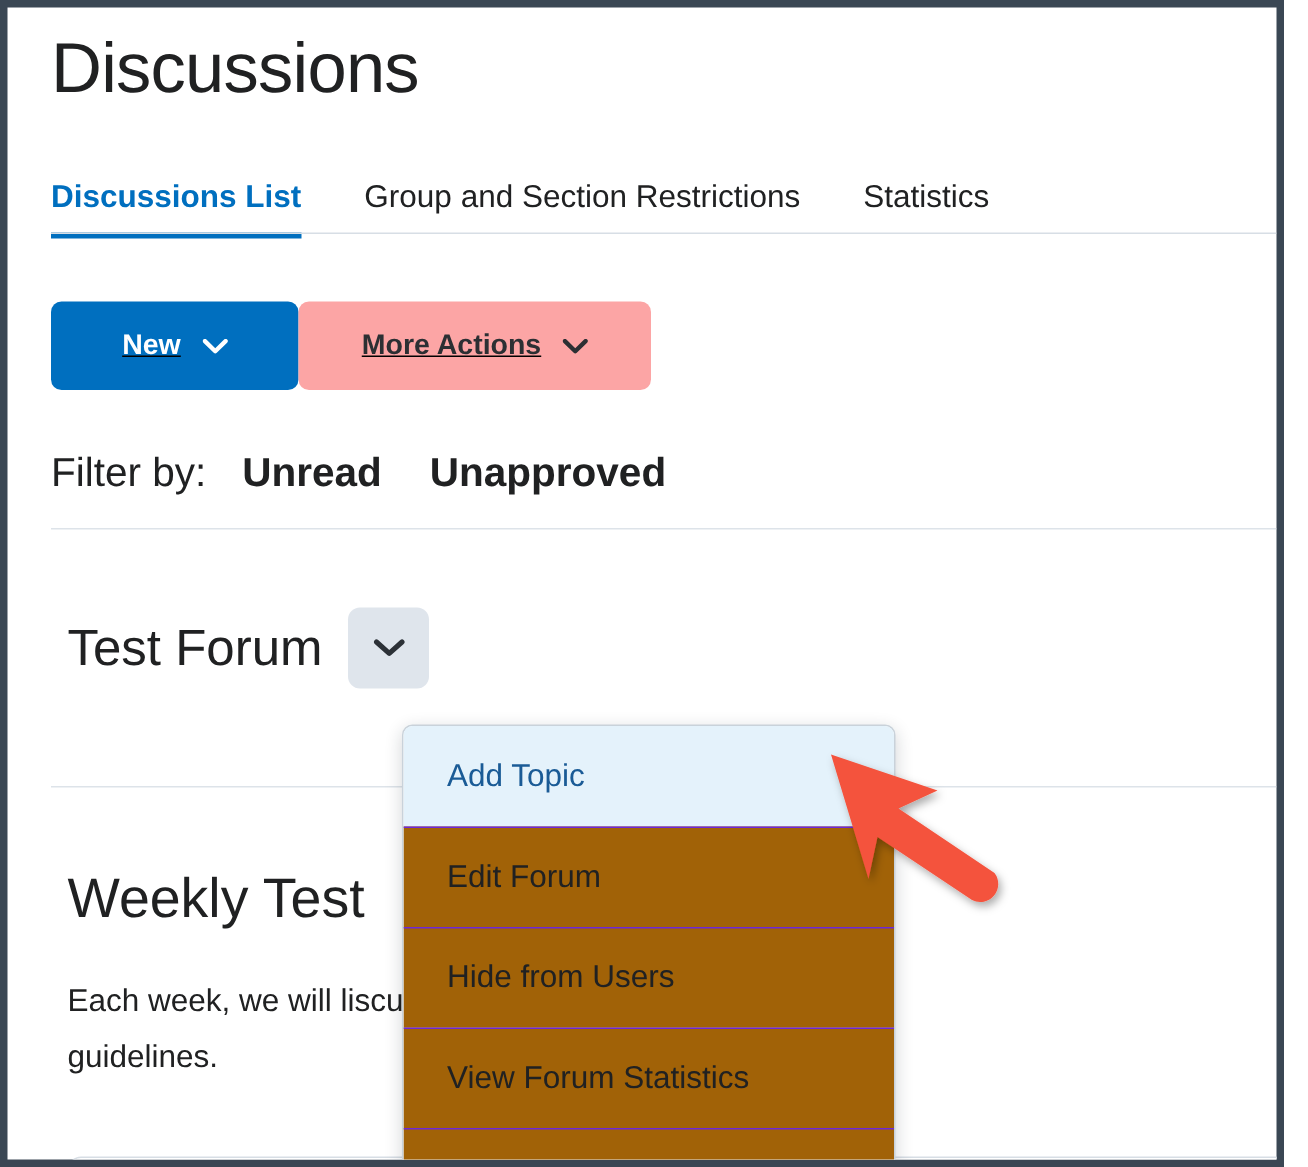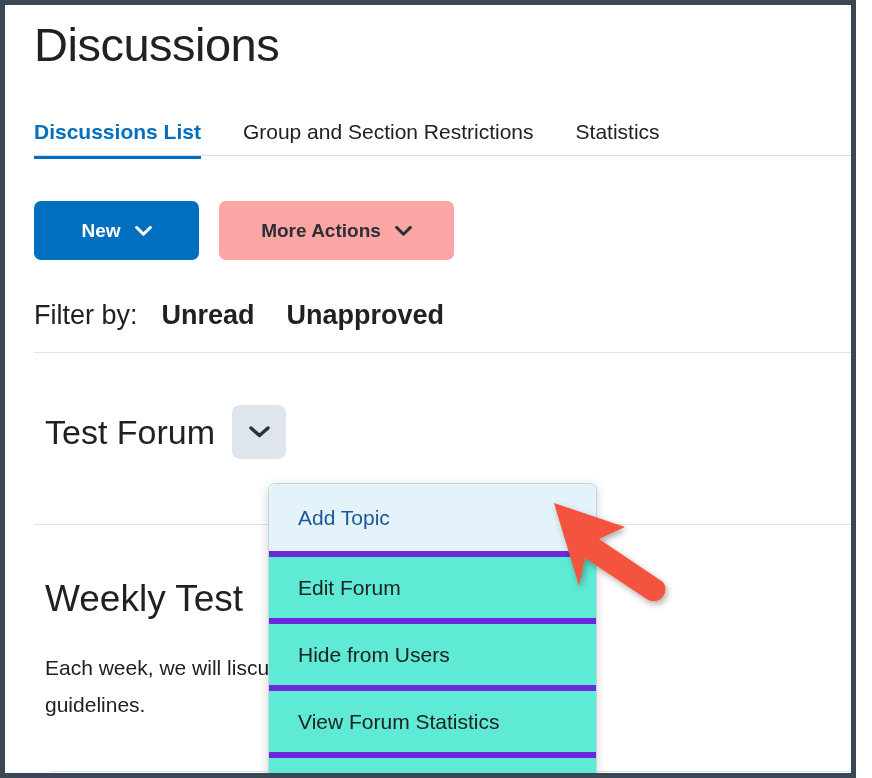--- a/index.html
+++ b/index.html
@@ -76,21 +76,21 @@
     background: #d7dee5;
   }
 
   
   .btnrow {
     position: absolute;
     left: 29px;
     top: 196px;
     display: flex;
     align-items: flex-start;
-    gap: 20px;
+    text-decoration: underline;
   }
   .btn {
     display: inline-flex;
     align-items: center;
     justify-content: center;
     gap: 14px;
     height: 59px;
     padding: 0 26px;
     border-radius: 7px;
     font-size: 19px;
@@ -210,22 +210,22 @@
     overflow: hidden;
     z-index: 30;
   }
   .menu-item {
     height: 67px;
     display: flex;
     align-items: center;
     padding: 0 0 0 29px;
     font-size: 21px;
     color: #202122;
-    border-top: 6px solid #6d28d9;
-    background: #5eead4;
+    border-top: 1px solid #6d28d9;
+    background: #a16207;
     cursor: pointer;
     white-space: nowrap;
   }
   .menu-item:first-child { border-top: none; }
   .menu-item.highlighted {
     background: #e4f2fb;
     color: #1a5b96;
   }
   .menu-item.blank { height: 38px; }
 

